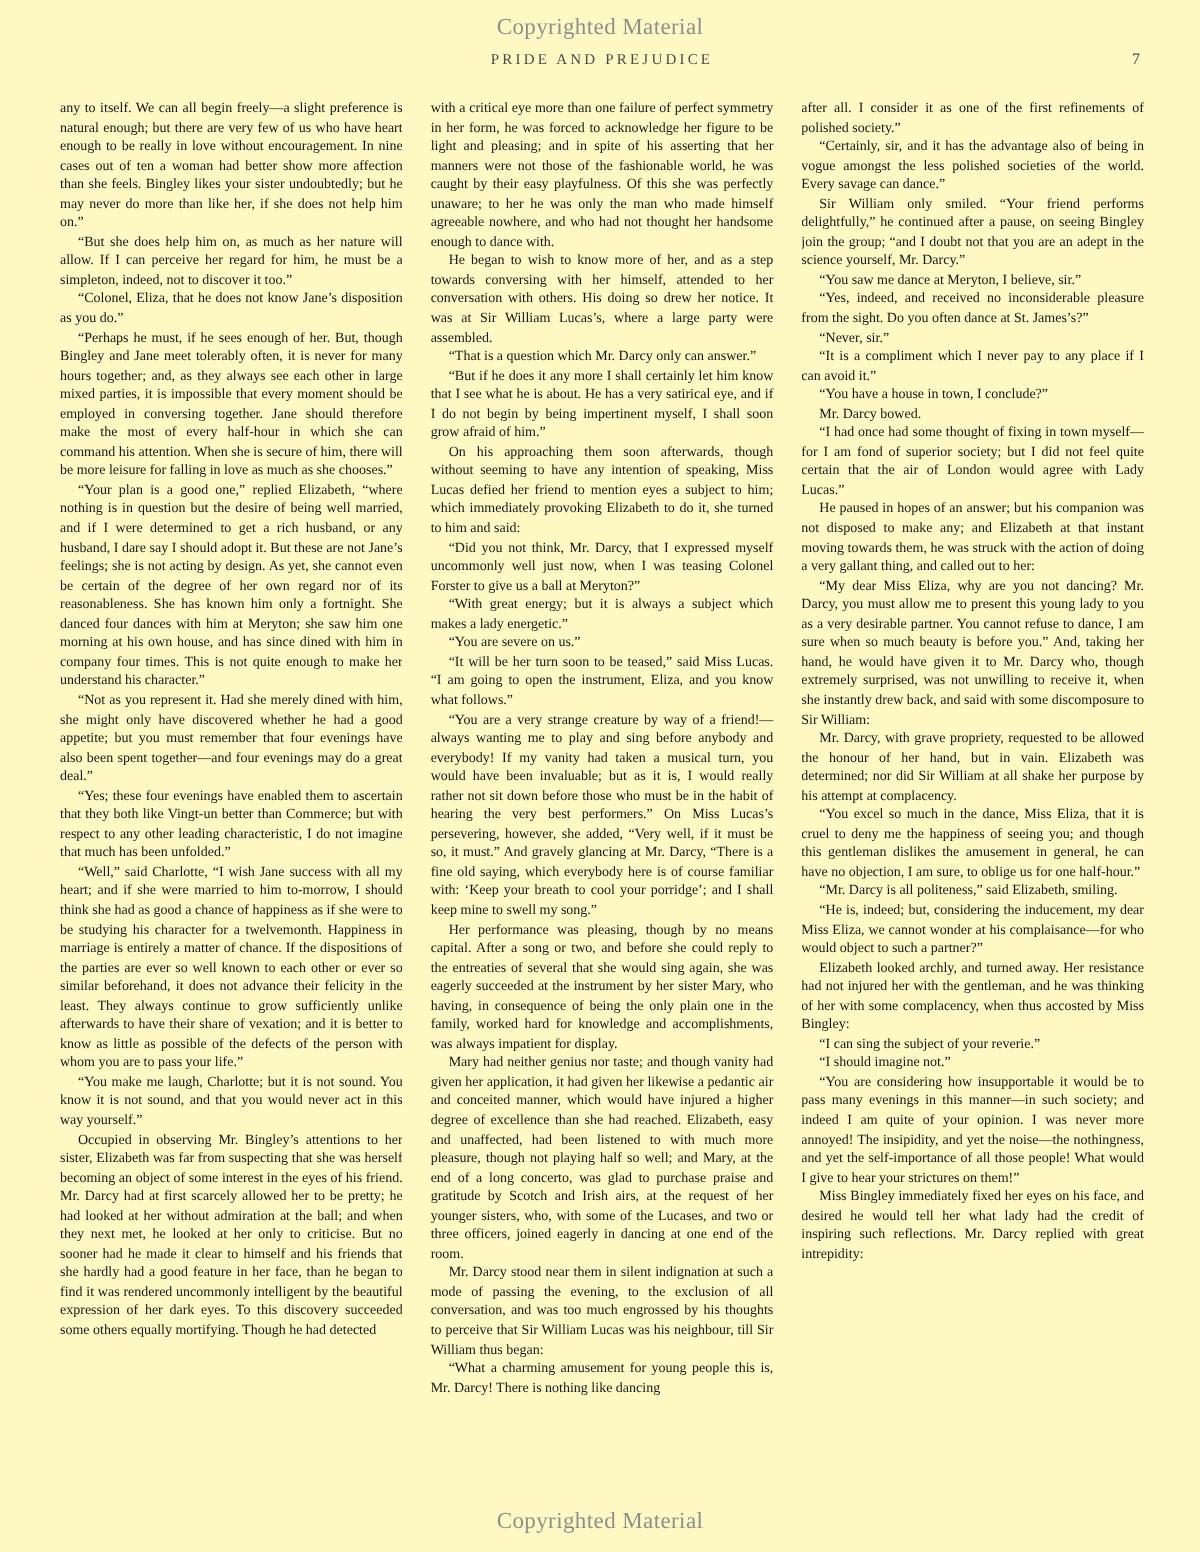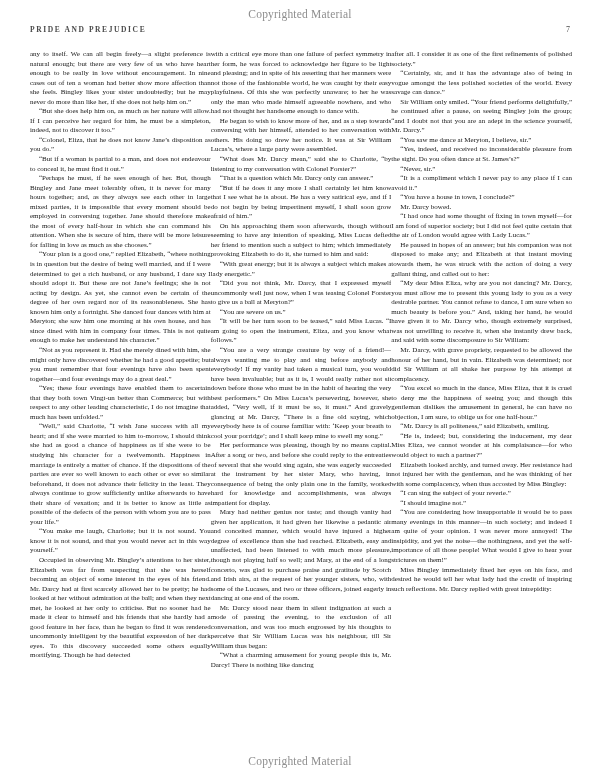--- a/index.html
+++ b/index.html
@@ -3,21 +3,21 @@
 <meta charset="utf-8">
 <style>
   * { margin: 0; padding: 0; box-sizing: border-box; }
   html, body { background: #e9e9e9; }
   body { display: flex; justify-content: center; }
 
   .page {
     position: relative;
     width: 600px;
     height: 776px;
-    background: #ffffff;
+    background: #fef9c3;
     font-family: "Liberation Serif", serif;
     color: #1b1b1b;
     overflow: hidden;
     box-shadow: 0 0 4px rgba(0,0,0,.25);
   }
 
   .watermark {
     position: absolute;
     left: 0; right: 0;
     text-align: center;
@@ -29,37 +29,37 @@
   .watermark.bottom { bottom: 9px; }
 
   .header-row {
     position: absolute;
     top: 25px; left: 30px; right: 28px;
     height: 12px;
   }
   .header-title {
     position: absolute;
     left: 0; right: 0;
-    text-align: left;
+    text-align: center;
     font-size: 7.5px;
     letter-spacing: 1.6px;
     color: #4a4a4a;
-    font-weight: bold;
   }
   .page-number {
     position: absolute;
     right: 2px; top: 0;
     font-size: 8px;
     color: #4a4a4a;
   }
 
   .columns {
     position: absolute;
     top: 50px; left: 30px; right: 28px; bottom: 28px;
     display: flex;
+    gap: 14px;
   }
   .column {
     flex: 1 1 0;
     overflow: hidden;
     text-align: justify;
     text-justify: inter-word;
     hyphens: auto;
     font-size: 7px;
     line-height: 9.55px;
     color: #161616;
@@ -77,38 +77,36 @@
   <div class="header-row">
     <span class="header-title">PRIDE AND PREJUDICE</span>
     <span class="page-number">7</span>
   </div>
 
   <div class="columns">
     <div class="column" style="color: rgb(22, 22, 22);">
         <p class="para">any to itself. We can all begin freely—a slight preference is natural enough; but there are very few of us who have heart enough to be really in love without encouragement. In nine cases out of ten a woman had better show more affection than she feels. Bingley likes your sister undoubtedly; but he may never do more than like her, if she does not help him on.”</p>
         <p class="para">“But she does help him on, as much as her nature will allow. If I can perceive her regard for him, he must be a simpleton, indeed, not to discover it too.”</p>
         <p class="para">“Colonel, Eliza, that he does not know Jane’s disposition as you do.”</p>
-        <p class="para">“But if a woman is partial to a man, and does not endeavour to conceal it, he must find it out.”</p>
         <p class="para">“Perhaps he must, if he sees enough of her. But, though Bingley and Jane meet tolerably often, it is never for many hours together; and, as they always see each other in large mixed parties, it is impossible that every moment should be employed in conversing together. Jane should therefore make the most of every half-hour in which she can command his attention. When she is secure of him, there will be more leisure for falling in love as much as she chooses.”</p>
         <p class="para">“Your plan is a good one,” replied Elizabeth, “where nothing is in question but the desire of being well married, and if I were determined to get a rich husband, or any husband, I dare say I should adopt it. But these are not Jane’s feelings; she is not acting by design. As yet, she cannot even be certain of the degree of her own regard nor of its reasonableness. She has known him only a fortnight. She danced four dances with him at Meryton; she saw him one morning at his own house, and has since dined with him in company four times. This is not quite enough to make her understand his character.”</p>
         <p class="para">“Not as you represent it. Had she merely dined with him, she might only have discovered whether he had a good appetite; but you must remember that four evenings have also been spent together—and four evenings may do a great deal.”</p>
-        <p class="para">“Yes; these four evenings have enabled them to ascertain that they both town Vingt-un better than Commerce; but with respect to any other leading characteristic, I do not imagine that much has been unfolded.”</p>
+        <p class="para">“Yes; these four evenings have enabled them to ascertain that they both like Vingt-un better than Commerce; but with respect to any other leading characteristic, I do not imagine that much has been unfolded.”</p>
         <p class="para">“Well,” said Charlotte, “I wish Jane success with all my heart; and if she were married to him to-morrow, I should think she had as good a chance of happiness as if she were to be studying his character for a twelvemonth. Happiness in marriage is entirely a matter of chance. If the dispositions of the parties are ever so well known to each other or ever so similar beforehand, it does not advance their felicity in the least. They always continue to grow sufficiently unlike afterwards to have their share of vexation; and it is better to know as little as possible of the defects of the person with whom you are to pass your life.”</p>
         <p class="para">“You make me laugh, Charlotte; but it is not sound. You know it is not sound, and that you would never act in this way yourself.”</p>
         <p class="para">Occupied in observing Mr. Bingley’s attentions to her sister, Elizabeth was far from suspecting that she was herself becoming an object of some interest in the eyes of his friend. Mr. Darcy had at first scarcely allowed her to be pretty; he had looked at her without admiration at the ball; and when they next met, he looked at her only to criticise. But no sooner had he made it clear to himself and his friends that she hardly had a good feature in her face, than he began to find it was rendered uncommonly intelligent by the beautiful expression of her dark eyes. To this discovery succeeded some others equally mortifying. Though he had detected</p>
       </div>
     <div class="column" style="color: rgb(22, 22, 22);">
         <p class="para">with a critical eye more than one failure of perfect symmetry in her form, he was forced to acknowledge her figure to be light and pleasing; and in spite of his asserting that her manners were not those of the fashionable world, he was caught by their easy playfulness. Of this she was perfectly unaware; to her he was only the man who made himself agreeable nowhere, and who had not thought her handsome enough to dance with.</p>
         <p class="para">He began to wish to know more of her, and as a step towards conversing with her himself, attended to her conversation with others. His doing so drew her notice. It was at Sir William Lucas’s, where a large party were assembled.</p>
-        <p class="para">“What does Mr. Darcy mean,” said she to Charlotte, “by listening to my conversation with Colonel Forster?”</p>
         <p class="para">“That is a question which Mr. Darcy only can answer.”</p>
         <p class="para">“But if he does it any more I shall certainly let him know that I see what he is about. He has a very satirical eye, and if I do not begin by being impertinent myself, I shall soon grow afraid of him.”</p>
-        <p class="para">On his approaching them soon afterwards, though without seeming to have any intention of speaking, Miss Lucas defied her friend to mention such a subject to him; which immediately provoking Elizabeth to do it, she turned to him and said:</p>
+        <p class="para">On his approaching them soon afterwards, though without seeming to have any intention of speaking, Miss Lucas defied her friend to mention eyes a subject to him; which immediately provoking Elizabeth to do it, she turned to him and said:</p>
+        <p class="para">“Did you not think, Mr. Darcy, that I expressed myself uncommonly well just now, when I was teasing Colonel Forster to give us a ball at Meryton?”</p>
         <p class="para">“With great energy; but it is always a subject which makes a lady energetic.”</p>
-        <p class="para">“Did you not think, Mr. Darcy, that I expressed myself uncommonly well just now, when I was teasing Colonel Forster to give us a ball at Meryton?”</p>
         <p class="para">“You are severe on us.”</p>
         <p class="para">“It will be her turn soon to be teased,” said Miss Lucas. “I am going to open the instrument, Eliza, and you know what follows.”</p>
         <p class="para">“You are a very strange creature by way of a friend!—always wanting me to play and sing before anybody and everybody! If my vanity had taken a musical turn, you would have been invaluable; but as it is, I would really rather not sit down before those who must be in the habit of hearing the very best performers.” On Miss Lucas’s persevering, however, she added, “Very well, if it must be so, it must.” And gravely glancing at Mr. Darcy, “There is a fine old saying, which everybody here is of course familiar with: ‘Keep your breath to cool your porridge’; and I shall keep mine to swell my song.”</p>
         <p class="para">Her performance was pleasing, though by no means capital. After a song or two, and before she could reply to the entreaties of several that she would sing again, she was eagerly succeeded at the instrument by her sister Mary, who having, in consequence of being the only plain one in the family, worked hard for knowledge and accomplishments, was always impatient for display.</p>
         <p class="para">Mary had neither genius nor taste; and though vanity had given her application, it had given her likewise a pedantic air and conceited manner, which would have injured a higher degree of excellence than she had reached. Elizabeth, easy and unaffected, had been listened to with much more pleasure, though not playing half so well; and Mary, at the end of a long concerto, was glad to purchase praise and gratitude by Scotch and Irish airs, at the request of her younger sisters, who, with some of the Lucases, and two or three officers, joined eagerly in dancing at one end of the room.</p>
         <p class="para">Mr. Darcy stood near them in silent indignation at such a mode of passing the evening, to the exclusion of all conversation, and was too much engrossed by his thoughts to perceive that Sir William Lucas was his neighbour, till Sir William thus began:</p>
         <p class="para">“What a charming amusement for young people this is, Mr. Darcy! There is nothing like dancing</p>
       </div>
     <div class="column" style="color: rgb(22, 22, 22);">
         <p class="para">after all. I consider it as one of the first refinements of polished society.”</p>

